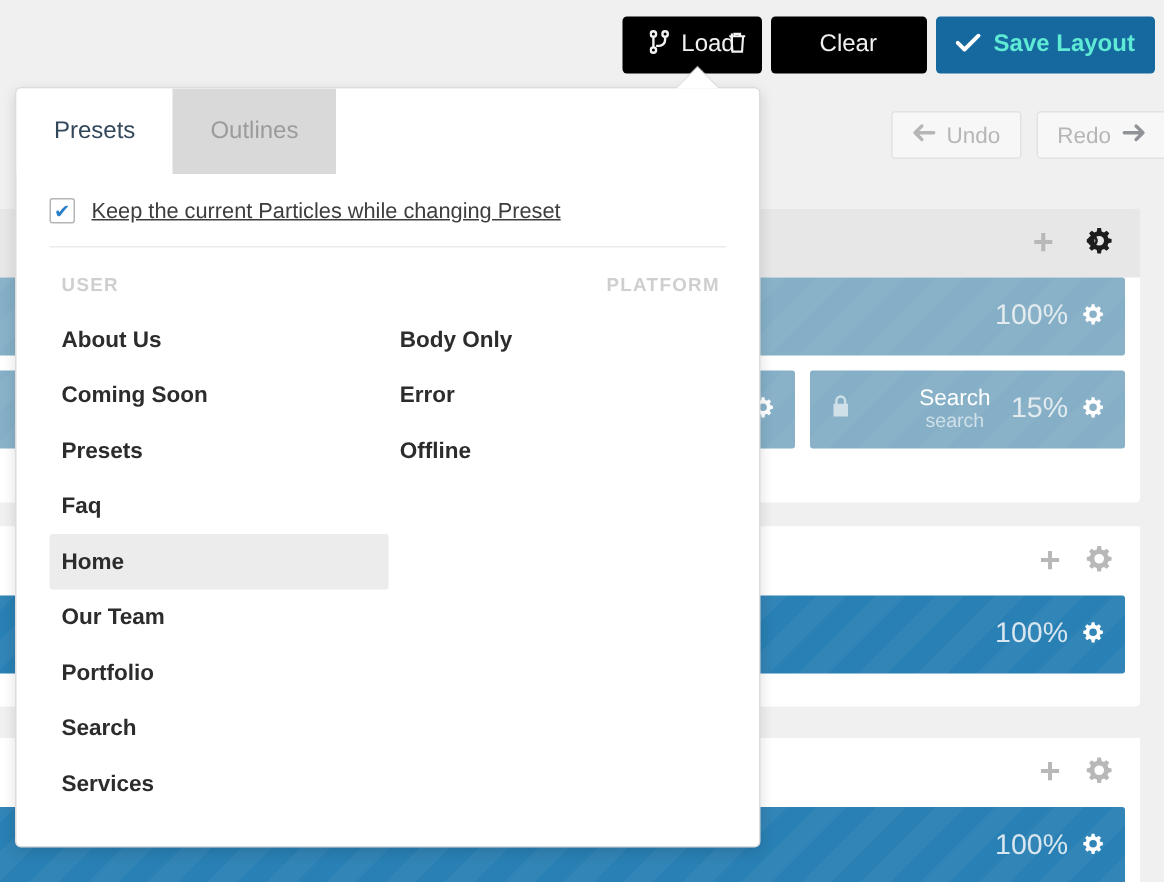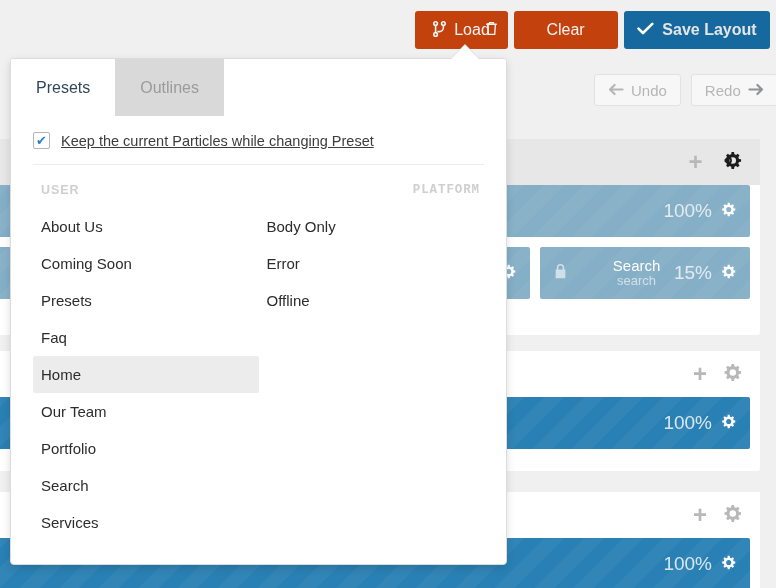--- a/index.html
+++ b/index.html
@@ -24,22 +24,22 @@
     display: flex; align-items: center; justify-content: center;
     gap: 8px;
     height: 38px;
     border-radius: 3px;
     font-size: 16px;
     color: #ffffff;
     cursor: pointer;
     user-select: none;
     white-space: nowrap;
   }
-  .btn-grey { background: #c2410c; color: #f2f2f2; }
-  .btn-blue { background: #16699e; color: #e5e5e5; font-weight: bold; text-align: center; }
+  .btn-grey { background: #000000; color: #f2f2f2; }
+  .btn-blue { background: #16699e; color: #5eead4; font-weight: bold; text-align: center; }
 
   #btn-load  { left: 415px; top: 11px; width: 93px; padding: 0 12px; }
   #btn-clear { left: 514px; top: 11px; width: 104px; padding: 0 12px; gap: 48px; }
   #btn-save  { left: 624px; top: 11px; width: 146px; padding: 0 12px; }
 
   .undo-redo-wrap { position: absolute; top: 74px; left: 594px; display: flex; gap: 10px; }
   .ur-btn {
     display: flex; align-items: center; gap: 7px;
     height: 32px; padding: 0 13px;
     background: #f7f7f7;
@@ -145,29 +145,29 @@
   }
   .keep-label { font-size: 14.5px; color: #3d3d3d; text-decoration: underline; }
   .divider { height: 1px; background: #ececec; margin: 0 22px; }
 
   .cols { display: flex; padding: 0 22px; }
   .col { width: 236px; }
   .col-head {
     font-size: 12.5px; font-weight: bold; letter-spacing: .9px;
     color: #cfcfcf; padding: 18px 0 11px 8px;
   }
-  .col.platform .col-head { text-align: right; padding-right: 4px; font-family: Liberation Mono, monospace; }
+  .col.platform .col-head { text-align: right; padding-right: 4px; }
   .preset-item {
     height: 37px;
     display: flex; align-items: center;
     padding: 0 8px;
     font-size: 15px;
     color: #2c2c2c;
     border-radius: 2px;
-    cursor: pointer; user-select: none;
+    cursor: pointer; user-select: none; font-weight: bold;
   }
   .preset-item.selected { background: #ececec; }
 </style>
 </head>
 <body>
 
 <div id="stage">
 
   <div id="bg">
 

